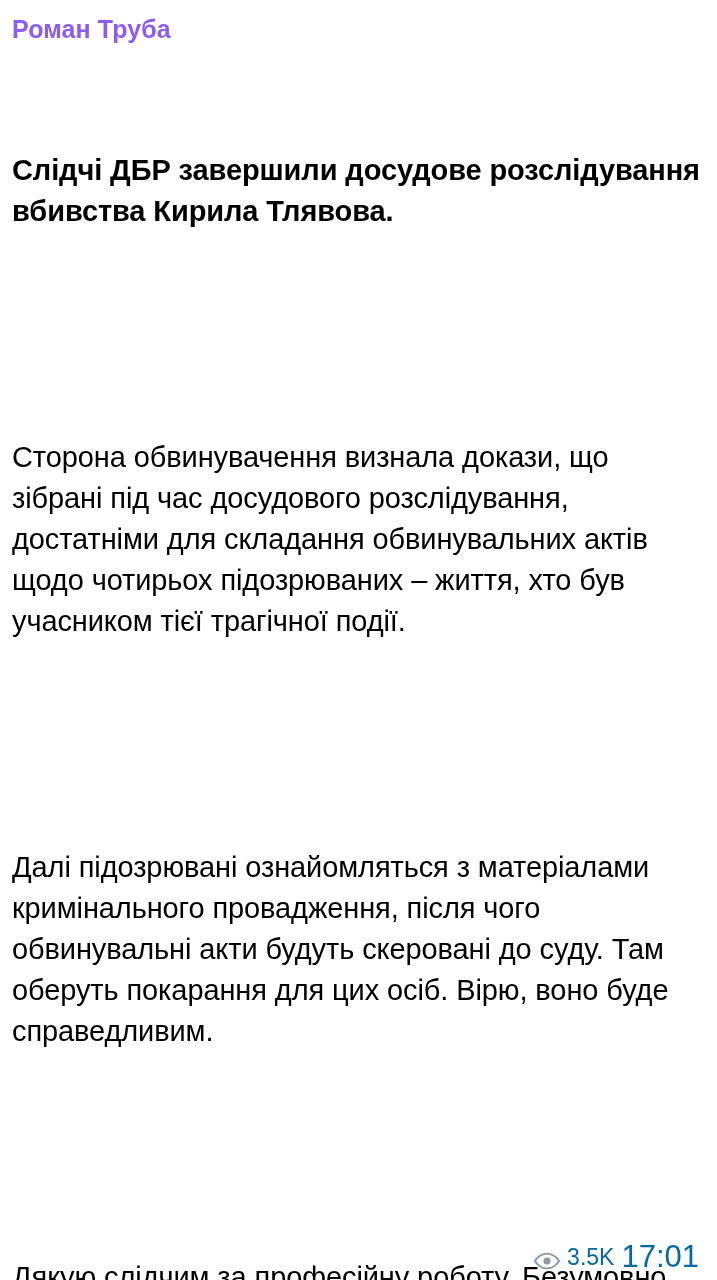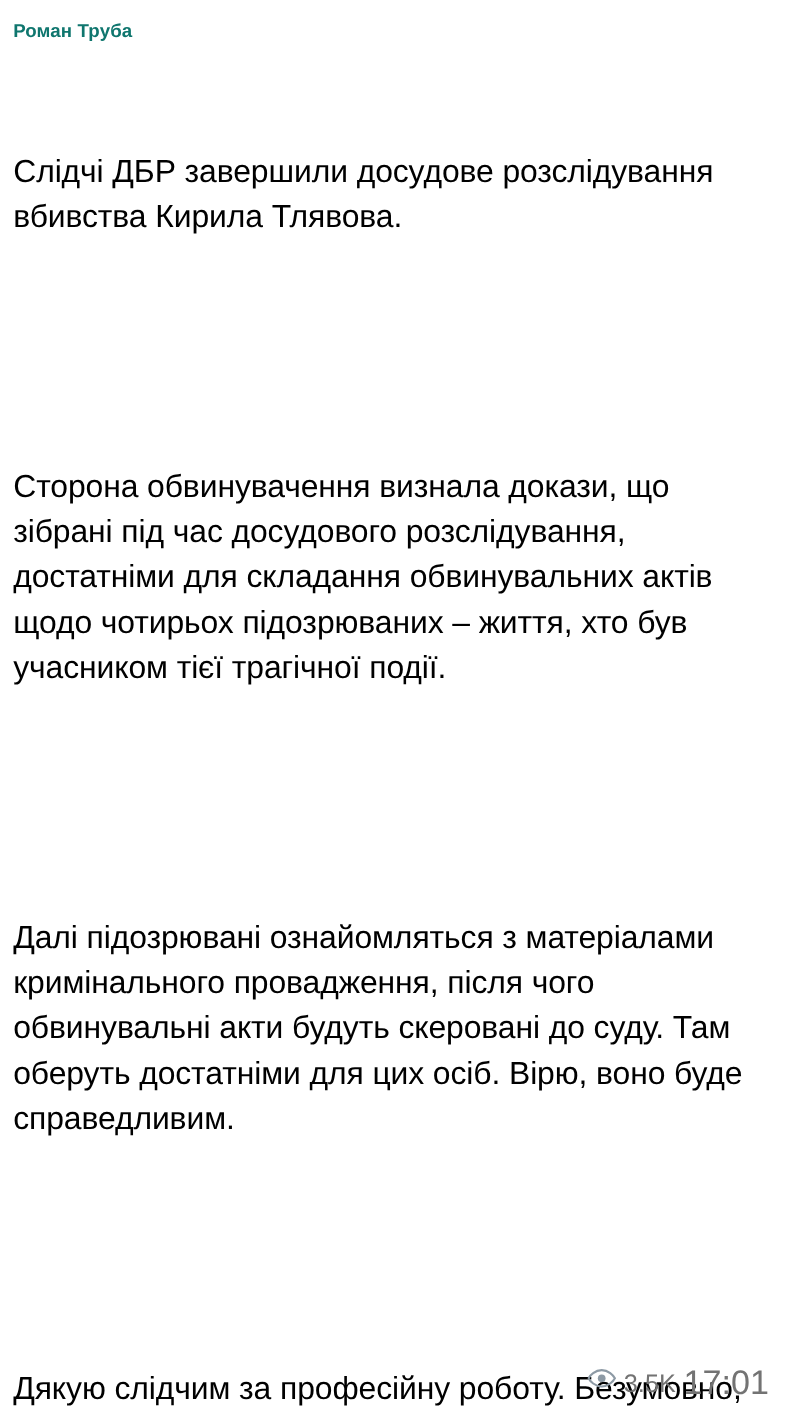--- a/index.html
+++ b/index.html
@@ -18,52 +18,52 @@
     position: absolute;
     left: 0;
     top: 0;
     width: 717px;
     height: 1280px;
     box-sizing: border-box;
     padding: 14px 16px 0 12px;
     background: #ffffff;
   }
   .author {
-    color: #0f766e;
-    font-size: 17px;
+    color: #8b5cf6;
+    font-size: 25px;
     font-weight: bold;
     line-height: 30px;
-    margin-bottom: 10px;
+    margin-bottom: 24px;
     letter-spacing: 0.1px;
   }
   .body-text {
     color: #000000;
     font-size: 29px;
     line-height: 41px;
     white-space: pre-wrap;
     word-wrap: break-word;
     letter-spacing: -0.1px;
   }
   .body-text .lead {
-    font-weight: normal;
+    font-weight: bold;
   }
   .para {
     margin: 0;
   }
   .spacer {
     height: 41px;
   }
   .meta {
     position: absolute;
     right: 18px;
     bottom: 10px;
     display: flex;
-    align-items: flex-start;
+    align-items: flex-end;
     gap: 7px;
-    color: #737373;
+    color: #0369a1;
     font-size: 23px;
     line-height: 26px;
   }
   .eye-icon {
     display: inline-block;
     width: 26px;
     height: 18px;
     position: relative;
   }
   .eye-icon svg { display: block; }
@@ -79,21 +79,21 @@
 
 <div class="message">
 
   <div class="author">Роман Труба</div>
 
   <div class="body-text">
     <div class="para lead">Слідчі ДБР завершили досудове розслідування вбивства Кирила Тлявова.</div>
     <div class="spacer"></div>
     <div class="para">Сторона обвинувачення визнала докази, що зібрані під час досудового розслідування, достатніми для складання обвинувальних актів щодо чотирьох підозрюваних – життя, хто був учасником тієї трагічної події.</div>
     <div class="spacer"></div>
-    <div class="para">Далі підозрювані ознайомляться з матеріалами кримінального провадження, після чого обвинувальні акти будуть скеровані до суду. Там оберуть достатніми для цих осіб. Вірю, воно буде справедливим.</div>
+    <div class="para">Далі підозрювані ознайомляться з матеріалами кримінального провадження, після чого обвинувальні акти будуть скеровані до суду. Там оберуть покарання для цих осіб. Вірю, воно буде справедливим.</div>
     <div class="spacer"></div>
     <div class="para">Дякую слідчим за професійну роботу. Безумовно, життя дитини не повернути, але притягнути винних до відповідальності – наш обов’язок.</div>
   </div>
 
   <div class="meta">
     <span class="eye-icon">
       <svg viewBox="0 0 26 18" width="26" height="18" aria-hidden="true">
         <path d="M13 1.6C6.9 1.6 2.4 6.3 1 9c1.4 2.7 5.9 7.4 12 7.4S23.6 11.7 25 9c-1.4-2.7-5.9-7.4-12-7.4z" fill="none" stroke="#8d9aa5" stroke-width="1.9"></path>
         <circle cx="13" cy="9" r="3.5" fill="#8d9aa5"></circle>
       </svg>

